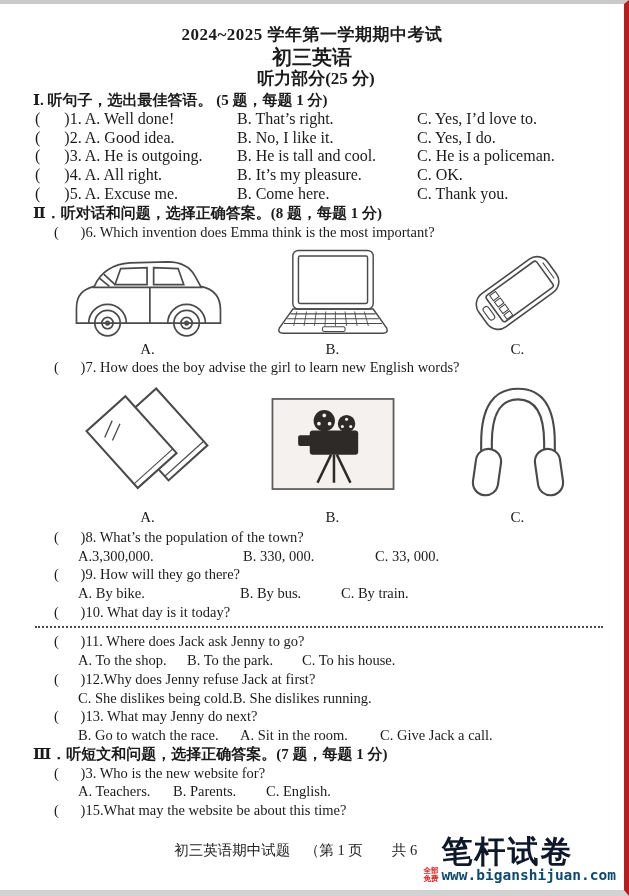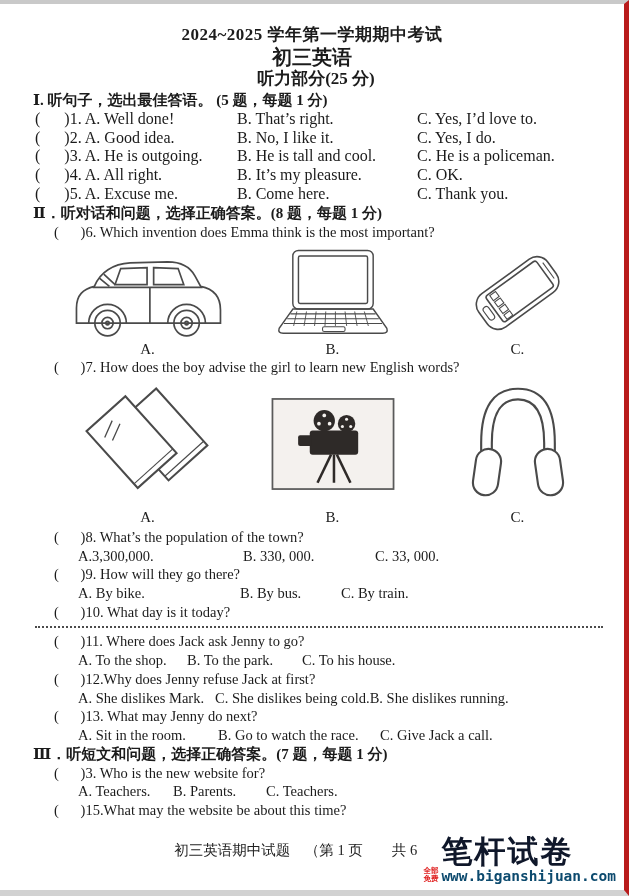--- a/index.html
+++ b/index.html
@@ -32,21 +32,21 @@
   .row2{ height:128px; margin-top:3px; }
 
   .divider{ border-top:2px dotted #4b4b4b; margin:5px 21px 4px 35px; height:0; }
 
   .footer{ position:absolute; left:0; right:0; bottom:30px; text-align:center;
            font-size:14.5px; color:#222; }
 
   .wm{ position:absolute; right:8px; bottom:5px; text-align:left; background:#fff; padding-left:4px; }
   .wm-brand{ font-family:"Liberation Sans","DejaVu Sans",sans-serif; font-weight:900;
              font-size:31px; line-height:31px; letter-spacing:2px; color:#0f172a; padding-left:18px; }
-  .wm-line{ display:flex; align-items:center; }
+  .wm-line{ display:flex; align-items:flex-start; }
   .wm-free{ color:#e02020; font-weight:700; font-size:7.5px; line-height:8px;
             width:17px; word-break:break-all; margin-right:1px; padding-bottom:2px;
             font-family:"Liberation Sans",sans-serif; }
   .wm-site{ font-family:"DejaVu Sans Mono","Liberation Mono",monospace; font-weight:700;
             font-size:14.5px; line-height:17px; color:#0c4a6e; letter-spacing:0; }
 
   svg{ display:block; }
 </style>
 </head>
 <body>
@@ -224,39 +224,38 @@
 
   <div class="qline">(      )11. Where does Jack ask Jenny to go?</div>
   <div class="orow">
     <span style="width:109px">A. To the shop.</span>
     <span style="width:115px">B. To the park.</span>
     <span>C. To his house.</span>
   </div>
 
   <div class="qline">(      )12.Why does Jenny refuse Jack at first?</div>
   <div class="orow">
-    <span style="width:137px">A. She dislikes Mark.</span>
     <span>C. She dislikes being cold.</span>
     <span style="width:163px">B. She dislikes running.</span>
   </div>
 
   <div class="qline">(      )13. What may Jenny do next?</div>
   <div class="orow">
+    <span style="width:162px">B. Go to watch the race.</span>
     <span style="width:140px">A. Sit in the room.</span>
-    <span style="width:162px">B. Go to watch the race.</span>
     <span>C. Give Jack a call.</span>
   </div>
 
   <div class="sec-head">Ⅲ．听短文和问题，选择正确答案。(7 题，每题 1 分)</div>
 
   <div class="qline">(      )3. Who is the new website for?</div>
   <div class="orow">
     <span style="width:95px">A. Teachers.</span>
     <span style="width:93px">B. Parents.</span>
-    <span>C. Teachers.</span>
+    <span>C. English.</span>
   </div>
 
   <div class="qline">(      )15.What may the website be about this time?</div>
 
   <div class="footer">初三英语期中试题　（第 1 页　　共 6 页）</div>
 
   <div class="wm">
     <div class="wm-brand">笔杆试卷</div>
     <div class="wm-line">
       <span class="wm-free">全部免费</span>

